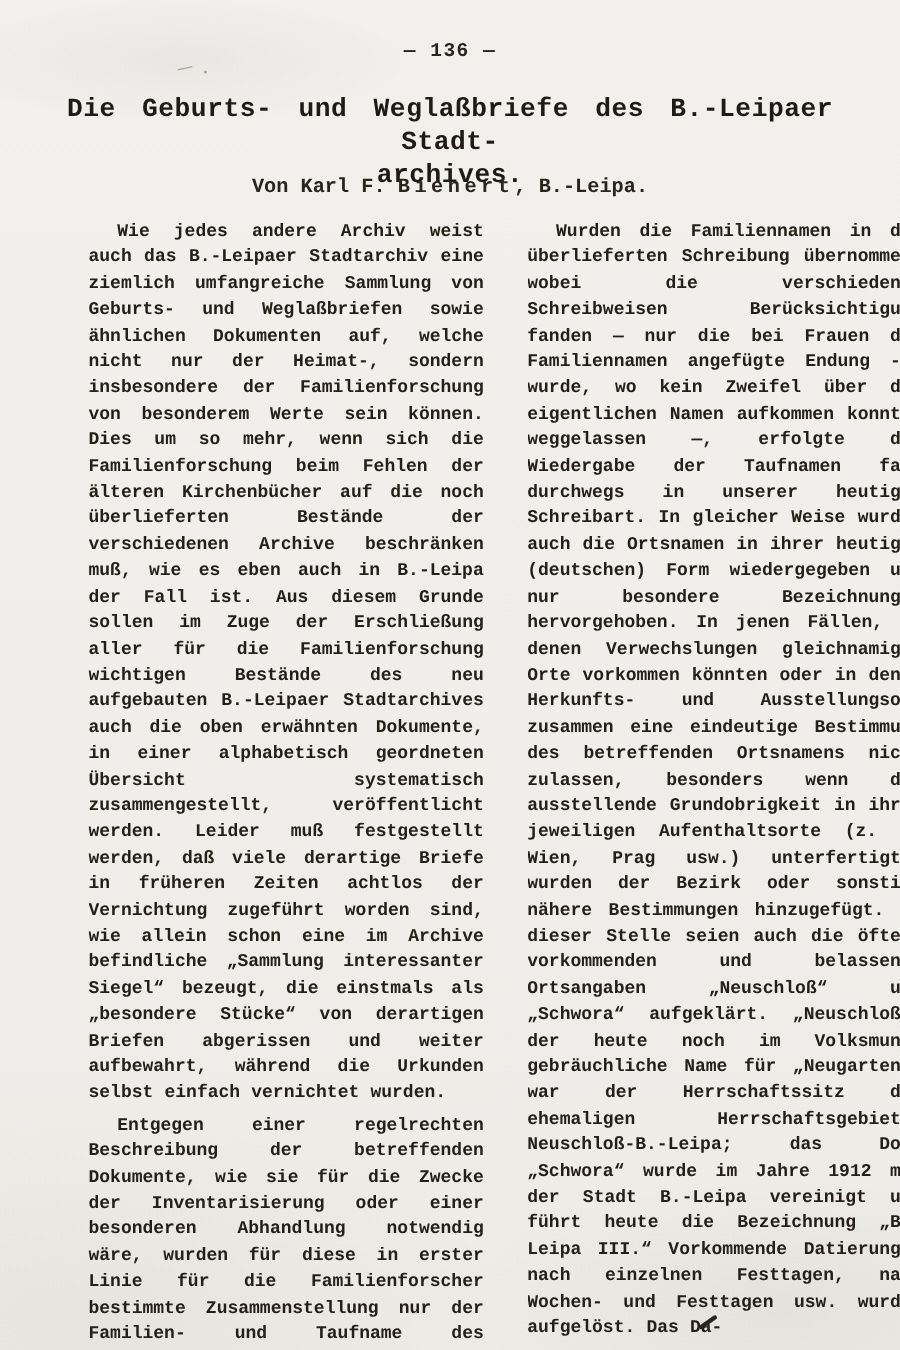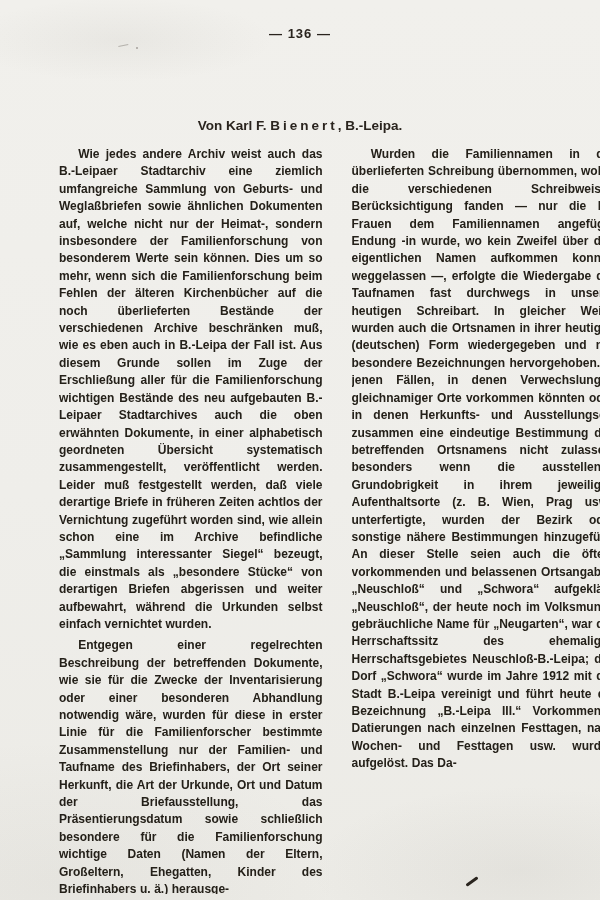--- a/index.html
+++ b/index.html
@@ -11,21 +11,21 @@
     position: relative;
     width: 600px;
     height: 900px;
     margin: 0;
     background:
       radial-gradient(ellipse 220px 60px at 120px 40px, rgba(120,115,105,0.07), rgba(0,0,0,0) 70%),
       radial-gradient(ellipse 300px 120px at 520px 870px, rgba(120,115,105,0.08), rgba(0,0,0,0) 70%),
       radial-gradient(ellipse 400px 200px at 60px 880px, rgba(120,115,105,0.06), rgba(0,0,0,0) 70%),
       linear-gradient(180deg, #f1f0ec 0%, #efeeea 55%, #ecebe6 100%);
     overflow: hidden;
-    font-family: Liberation Sans, sans-serif;
+    font-family: Liberation Mono, monospace;
     color: #221d18;
     -webkit-font-smoothing: antialiased;
   }
   .page-number {
     position: absolute;
     top: 26px;
     left: 0;
     width: 100%;
     text-align: center;
     font-size: 13px;
@@ -103,20 +103,24 @@
     transform: rotate(-35deg);
   }
 </style>
 </head>
 <body>
 
 <div class="page">
 
   <div class="page-number">— 136 —</div>
 
+  <h1 class="article-title">
+    <span class="t1">Die Geburts- und Weglaßbriefe des B.-Leipaer Stadt-</span>
+    <span class="t2">archives.</span>
+  </h1>
 
   <div class="byline">
     <span>Von Karl F. </span><span class="spaced-name">Bienert</span><span>, B.-Leipa.</span>
   </div>
 
   <div class="columns">
     <div class="col">
       <p class="indent">Wie jedes andere Archiv weist auch das B.-Leipaer Stadtarchiv eine ziemlich umfangreiche Sammlung von Geburts- und Weglaßbriefen sowie ähnlichen Dokumenten auf, welche nicht nur der Heimat-, sondern insbesondere der Familienforschung von besonderem Werte sein können. Dies um so mehr, wenn sich die Familienforschung beim Fehlen der älteren Kirchenbücher auf die noch überlieferten Bestände der verschiedenen Archive beschränken muß, wie es eben auch in B.-Leipa der Fall ist. Aus diesem Grunde sollen im Zuge der Erschließung aller für die Familienforschung wichtigen Bestände des neu aufgebauten B.-Leipaer Stadtarchives auch die oben erwähnten Dokumente, in einer alphabetisch geordneten Übersicht systematisch zusammengestellt, veröffentlicht werden. Leider muß festgestellt werden, daß viele derartige Briefe in früheren Zeiten achtlos der Vernichtung zugeführt worden sind, wie allein schon eine im Archive befindliche „Sammlung interessanter Siegel“ bezeugt, die einstmals als „besondere Stücke“ von derartigen Briefen abgerissen und weiter aufbewahrt, während die Urkunden selbst einfach vernichtet wurden.</p>
       <p class="indent">Entgegen einer regelrechten Beschreibung der betreffenden Dokumente, wie sie für die Zwecke der Inventarisierung oder einer besonderen Abhandlung notwendig wäre, wurden für diese in erster Linie für die Familienforscher bestimmte Zusammenstellung nur der Familien- und Taufname des Briefinhabers, der Ort seiner Herkunft, die Art der Urkunde, Ort und Datum der Briefausstellung, das Präsentierungsdatum sowie schließlich besondere für die Familienforschung wichtige Daten (Namen der Eltern, Großeltern, Ehegatten, Kinder des Briefinhabers u. ä.) herausge-</p>
     </div>

